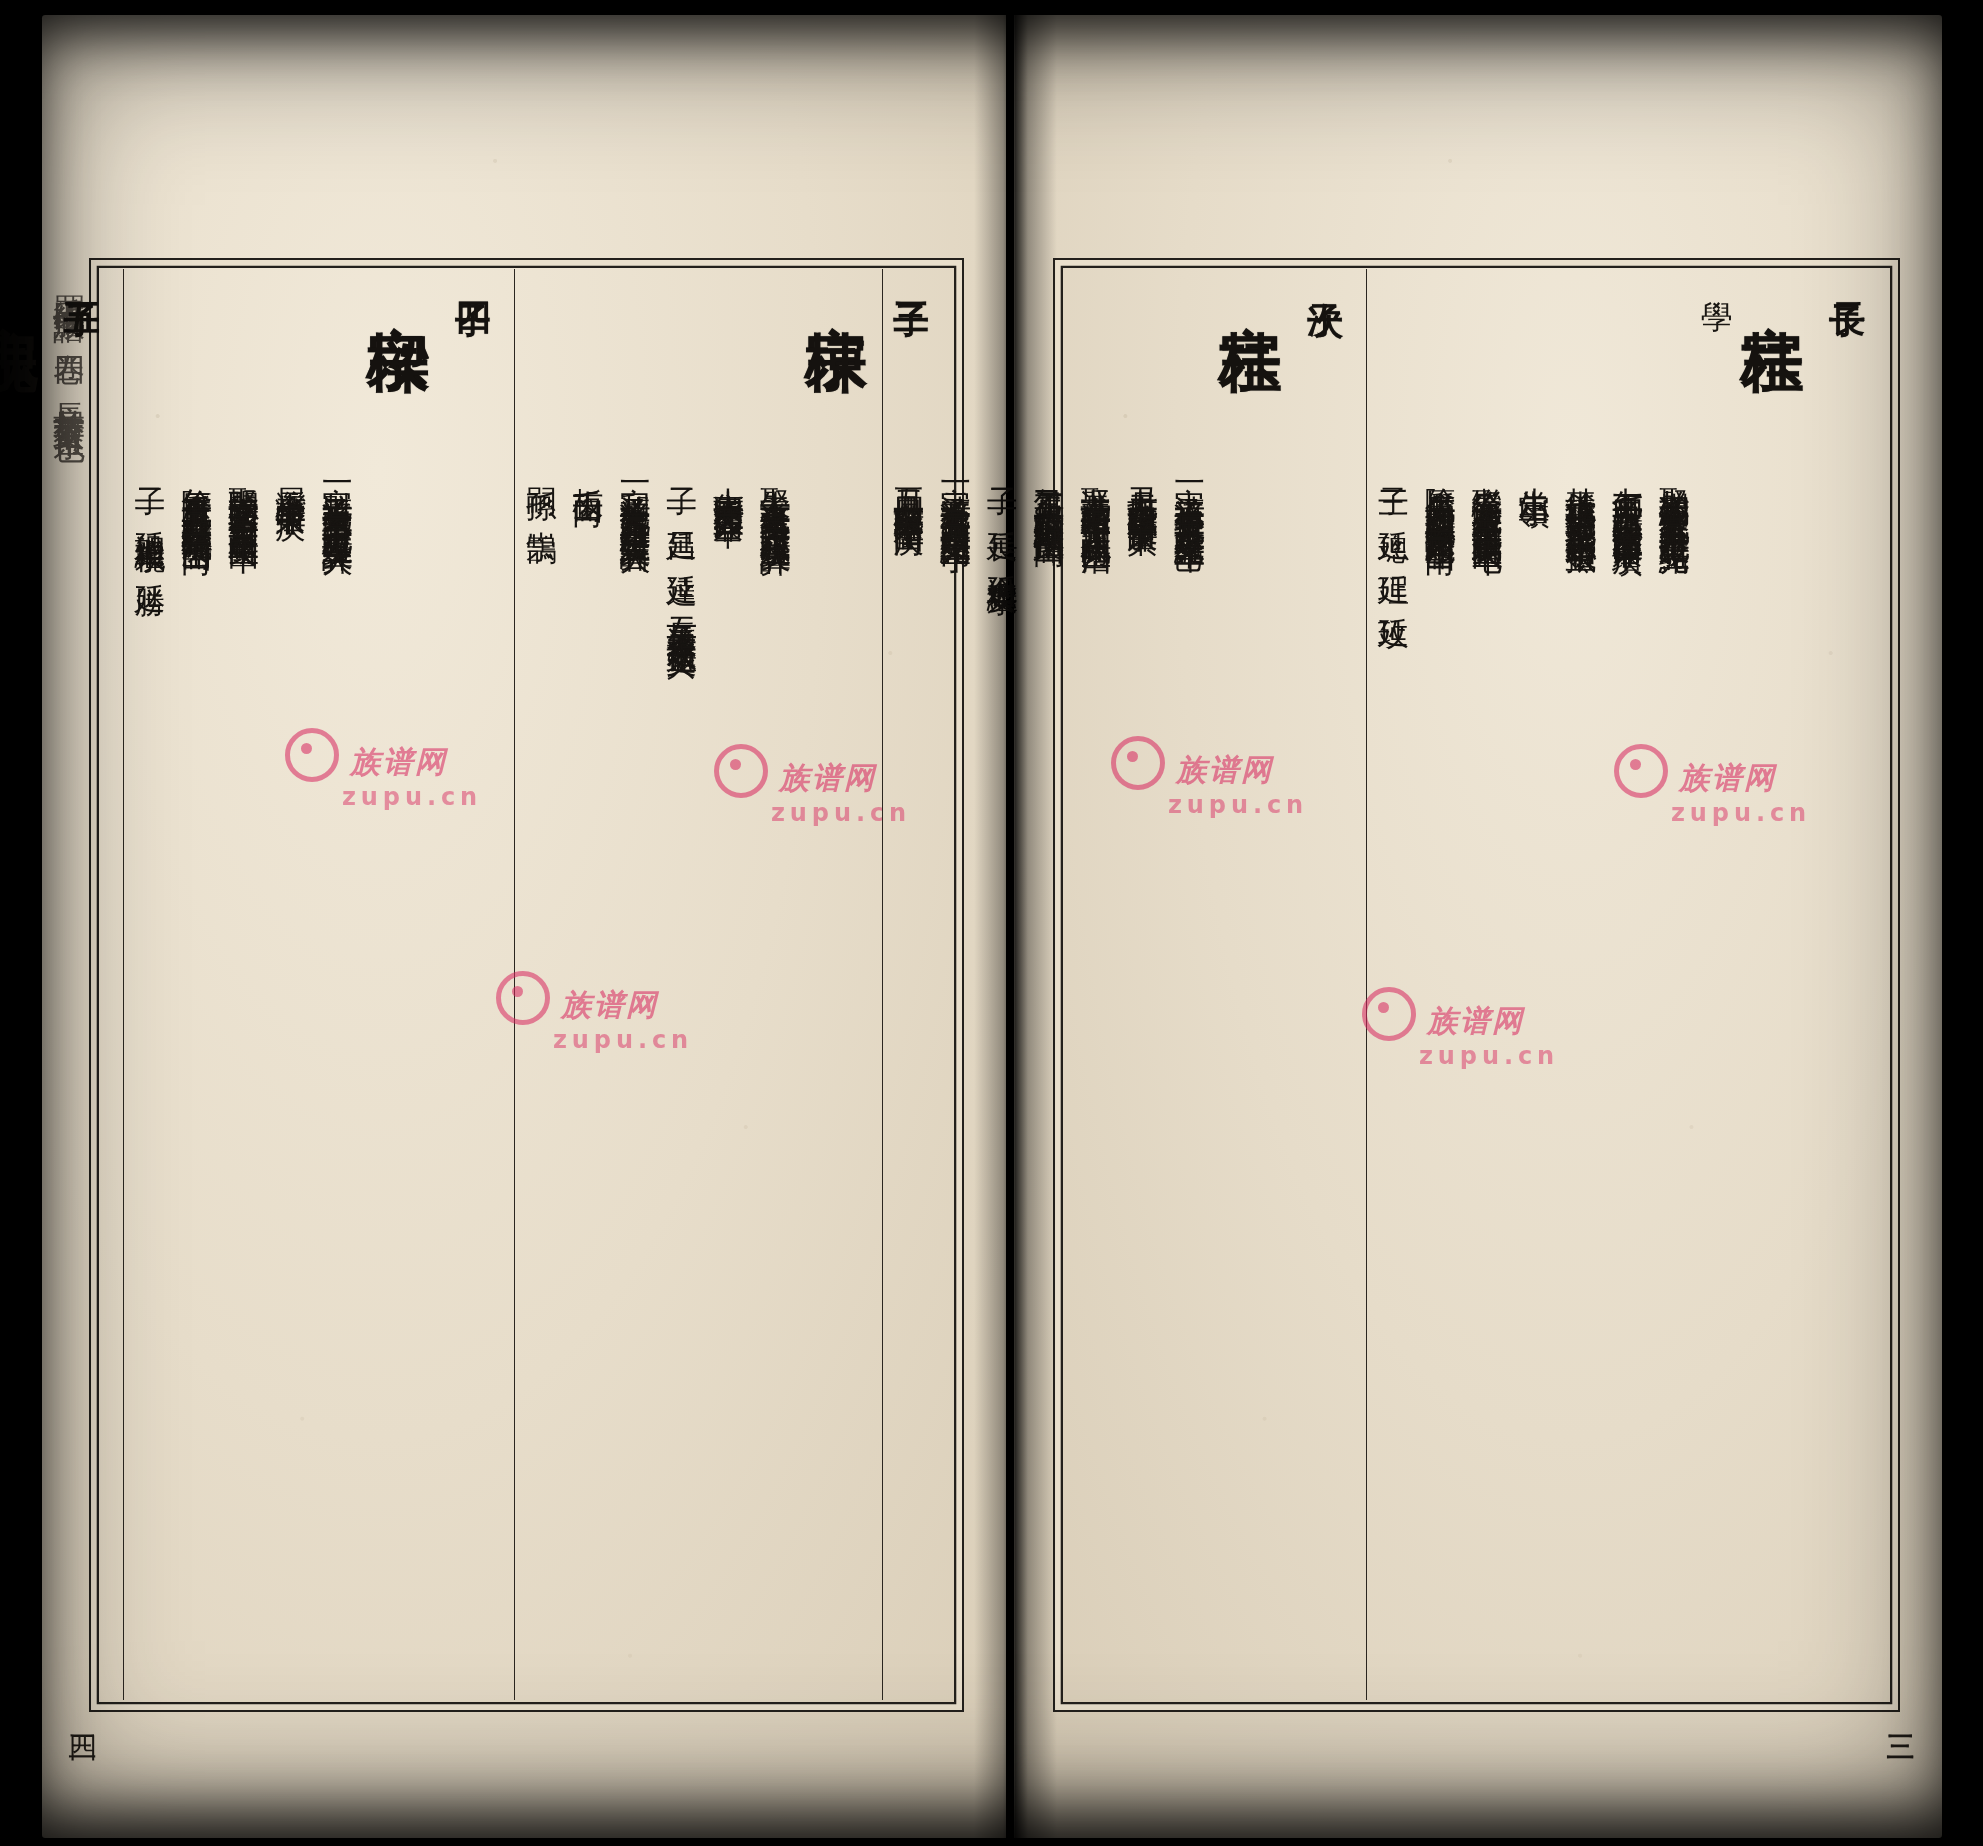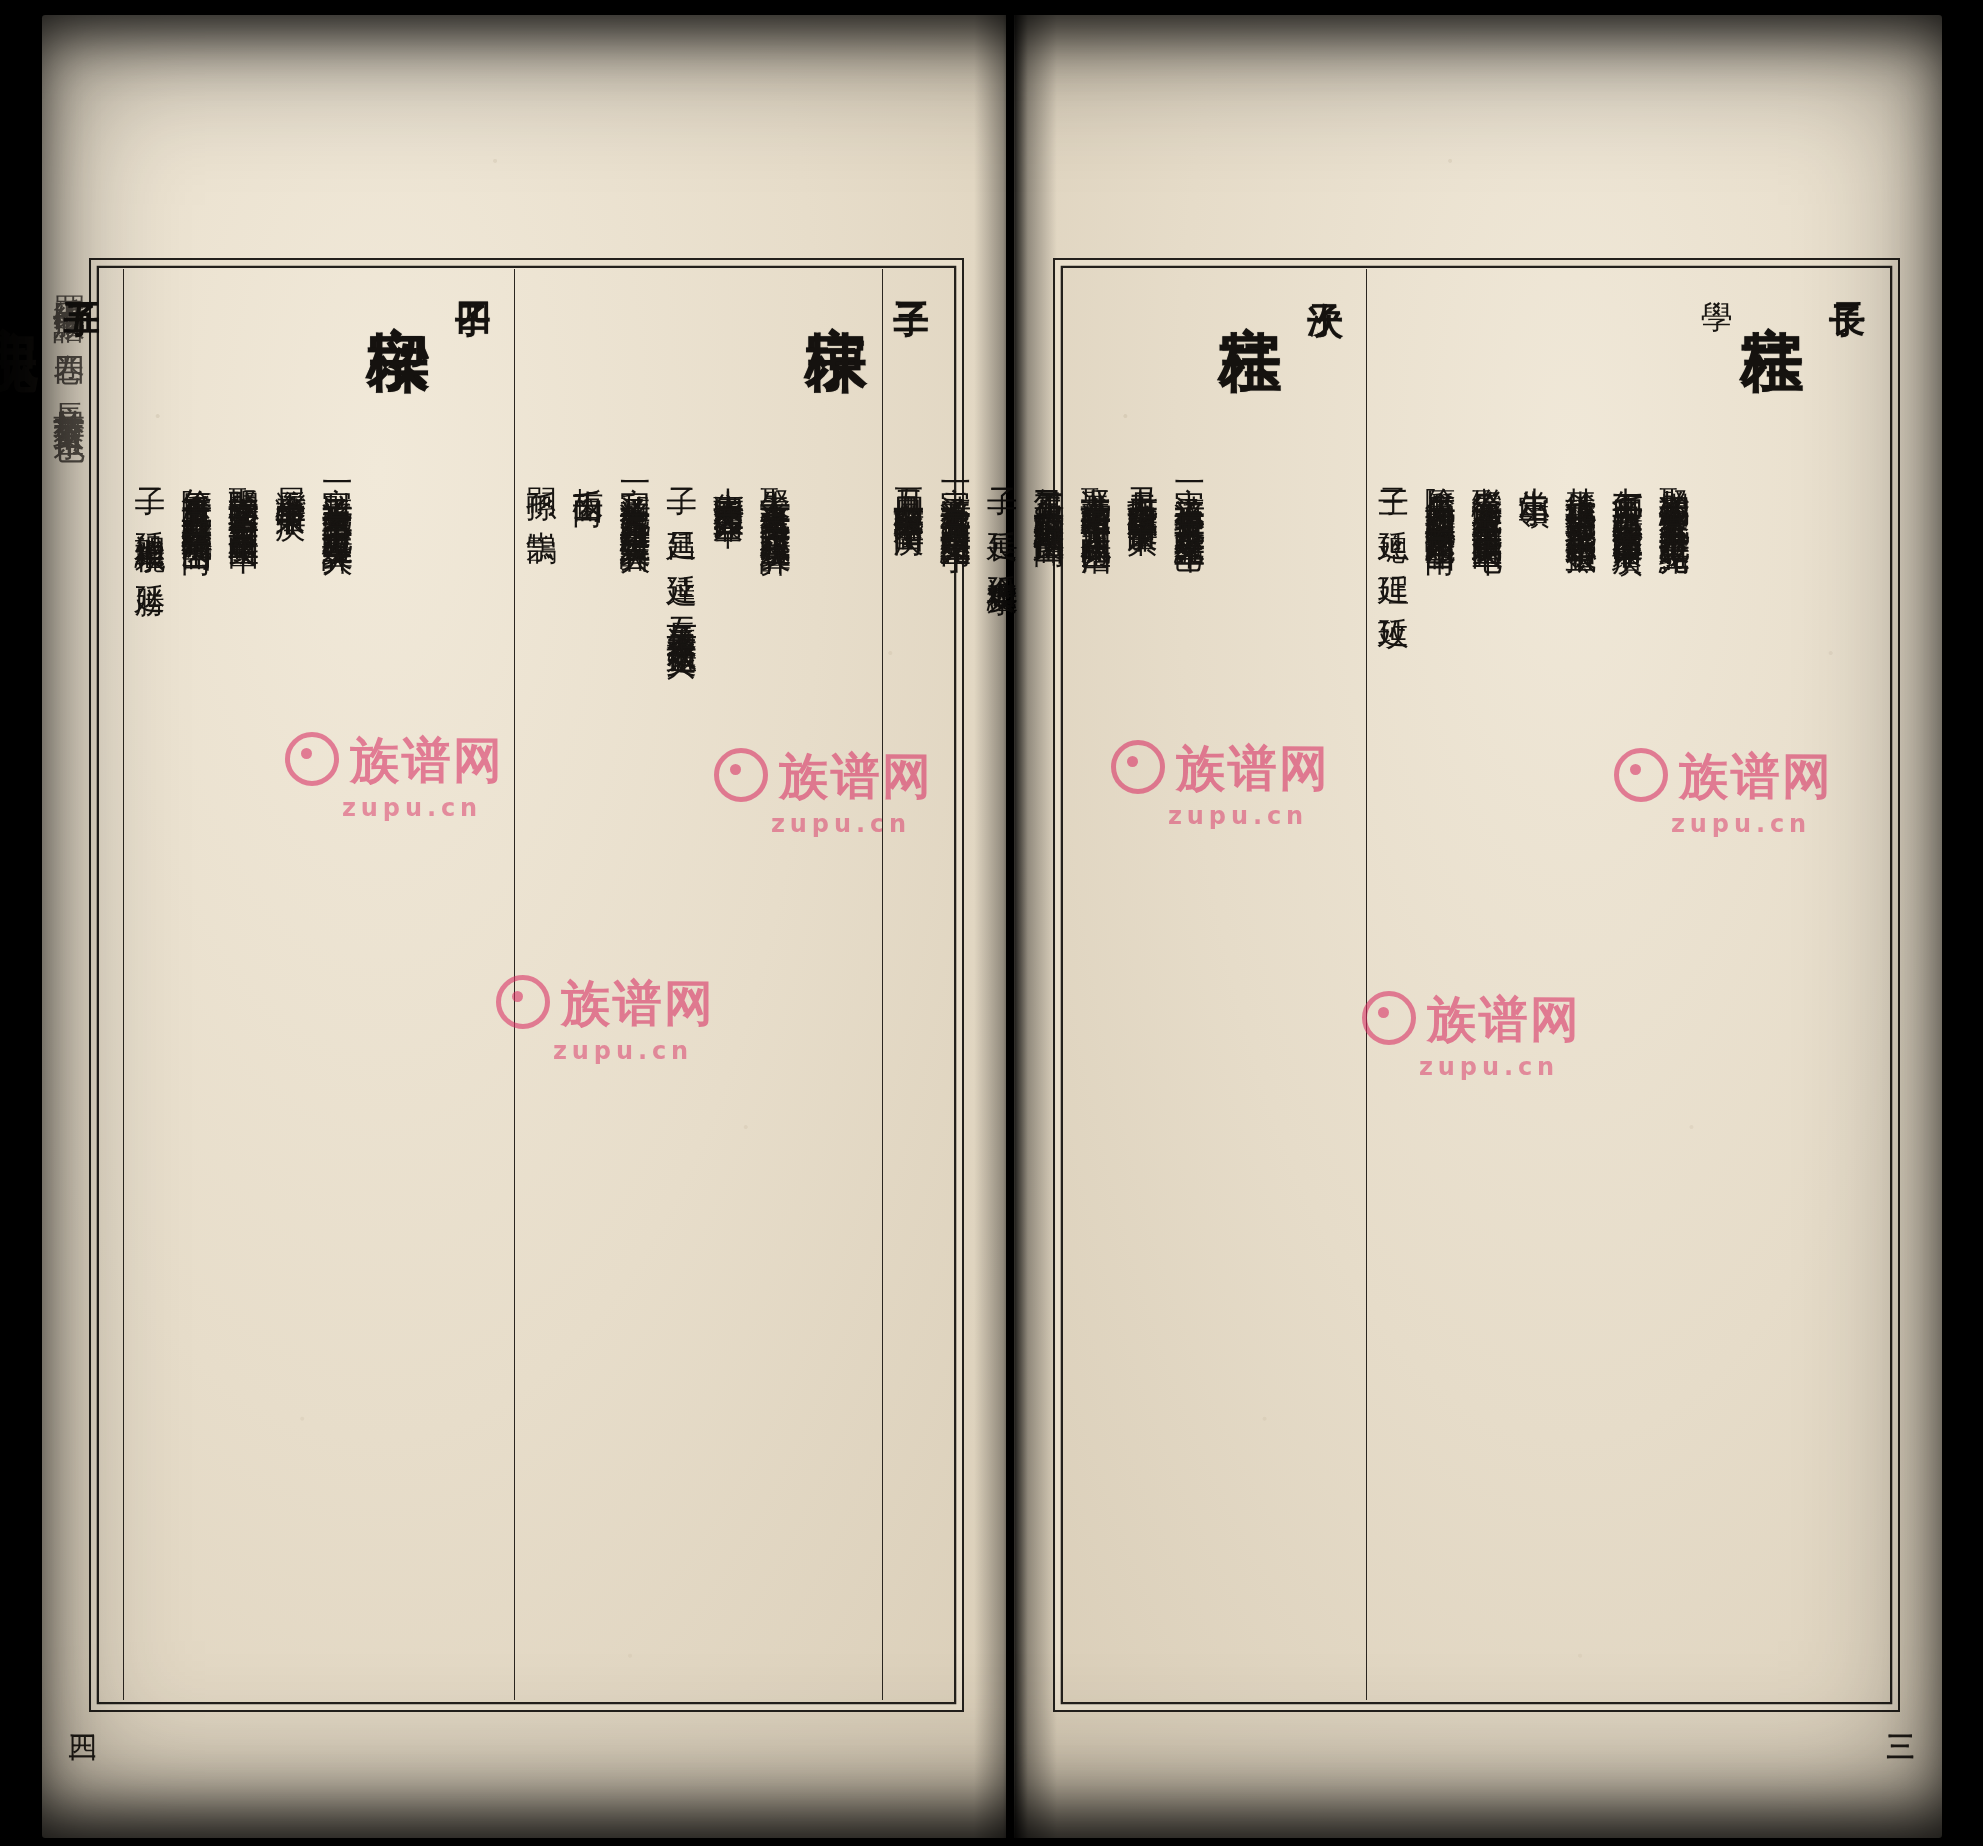--- a/index.html
+++ b/index.html
@@ -229,21 +229,21 @@
     position: relative;
   }
   .wm .ring::after {
     content: "";
     position: absolute;
     left: 10.5px; top: 10.5px;
     width: 11.3px; height: 11.3px;
     background: #d8265f;
     border-radius: 50%;
   }
-  .wm-main { font-size: 49px; letter-spacing: 2.4px; }
+  .wm-main { font-size: 30px; letter-spacing: 2.4px; font-style: italic; }
   .wm-sub { font-size: 24px; letter-spacing: 4.9px; opacity: .85; }
 
   
   .folio {
     position: absolute;
     writing-mode: vertical-rl;
     text-orientation: upright;
     font-size: 29px;
     color: #221e19;
     letter-spacing: 1.6px;

